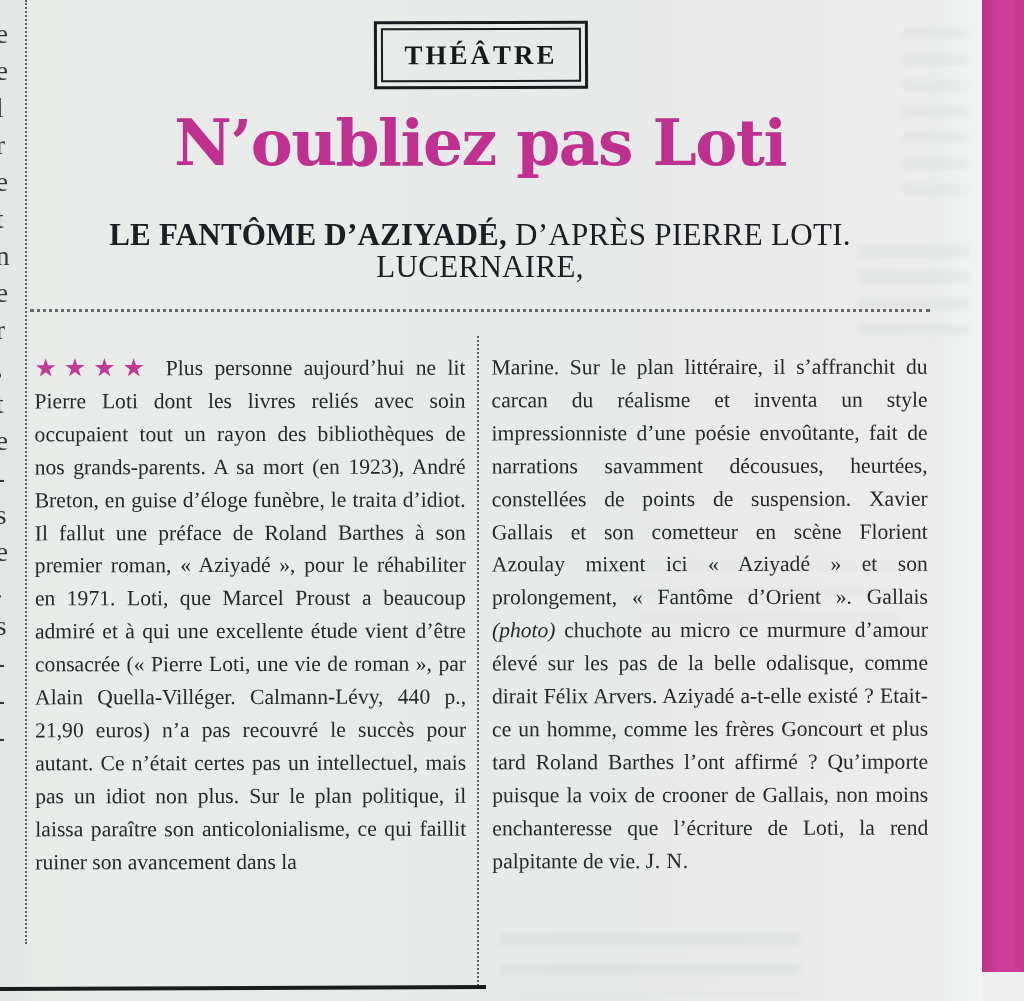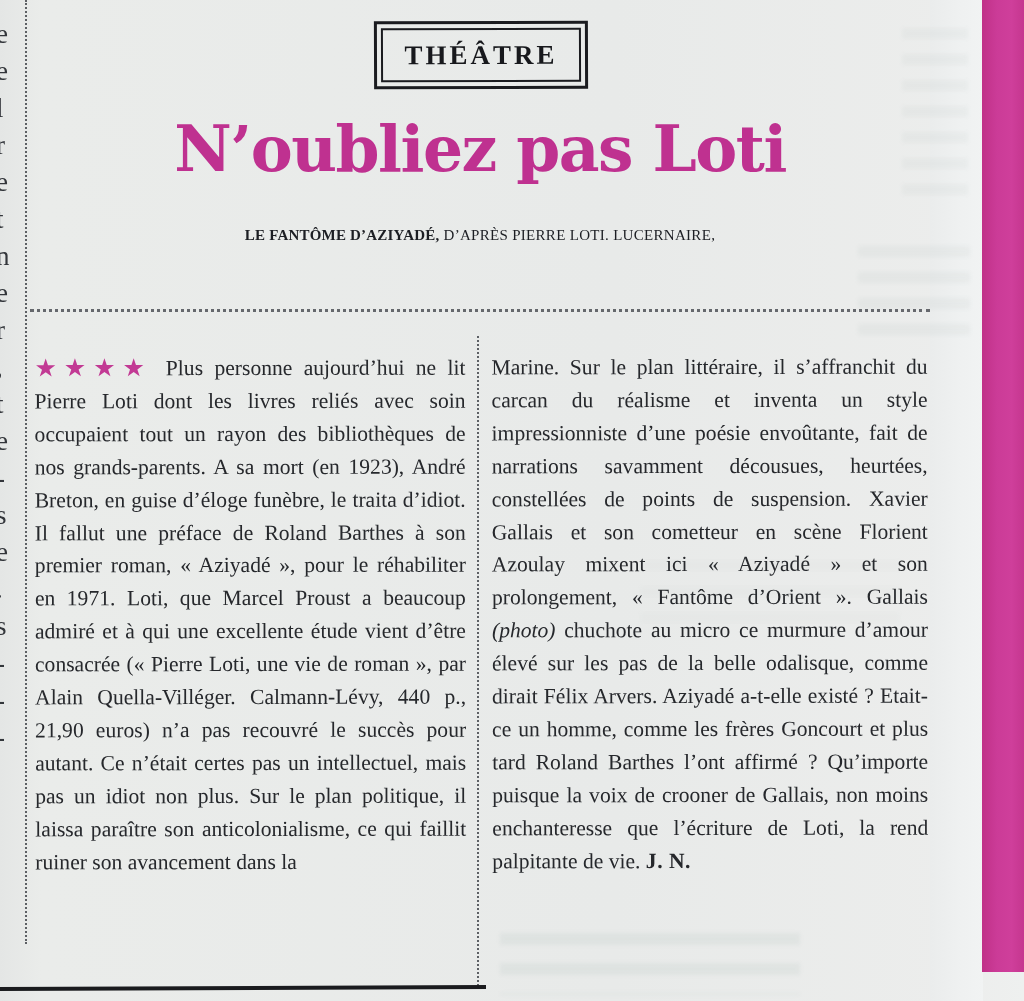--- a/index.html
+++ b/index.html
@@ -33,30 +33,30 @@
   }
   .kicker-inner{
     position:absolute;inset:4px;border:2px solid var(--border-ink);
     display:flex;align-items:center;justify-content:center;
   }
   .kicker-label{
     font-weight:700;font-size:27px;letter-spacing:3px;color:#17181c;
   }
   
   .headline{
-    position:absolute;left:30px;top:112px;width:900px;
+    position:absolute;left:30px;top:106px;width:900px;
     text-align:center;
     font-family:"DejaVu Serif","Liberation Serif",serif;
     font-weight:700;font-size:63px;letter-spacing:-1.5px;
     color:var(--headline);
   }
   
   .deck{
     position:absolute;left:30px;top:219px;width:900px;
-    text-align:center;font-size:15px;line-height:32px;color:#1c1e23;
+    text-align:center;font-size:31px;line-height:32px;color:#1c1e23;
     letter-spacing:.3px;
   }
   .deck .b{font-weight:700;letter-spacing:.2px;}
   .deck sup{font-size:.6em;vertical-align:super;line-height:0;}
   
   .rule-h-dotted{
     position:absolute;left:30px;top:309px;width:900px;height:0;
     border-top:3px dotted var(--rule);opacity:.8;
   }
   .divider-v-dotted{
@@ -75,21 +75,21 @@
     transform:rotate(-.1deg);
   }
   .col1{left:35px;width:431px;}
   .col2{left:492px;width:436px;}
   .stars{
     color:var(--stars);font-size:25px;letter-spacing:1px;
     margin-right:14px;font-family:"DejaVu Sans",sans-serif;
     position:relative;top:1px;
   }
   .col i{}
-  .byline{font-weight:700;letter-spacing:.5px;white-space:nowrap;}
+  .byline{font-weight:400;letter-spacing:.5px;white-space:nowrap;}
   
   .right-band{
     position:absolute;left:930px;top:0;width:53px;height:1001px;
     background:linear-gradient(90deg,#eaecec,#eff1f1 60%,#f1f3f3);
   }
   .pink-bar{
     position:absolute;left:982px;top:0;width:42px;height:972px;
     background:linear-gradient(90deg,#c03188,var(--bar) 35%,#cf3f9b 70%,#c5368f);
   }
   

